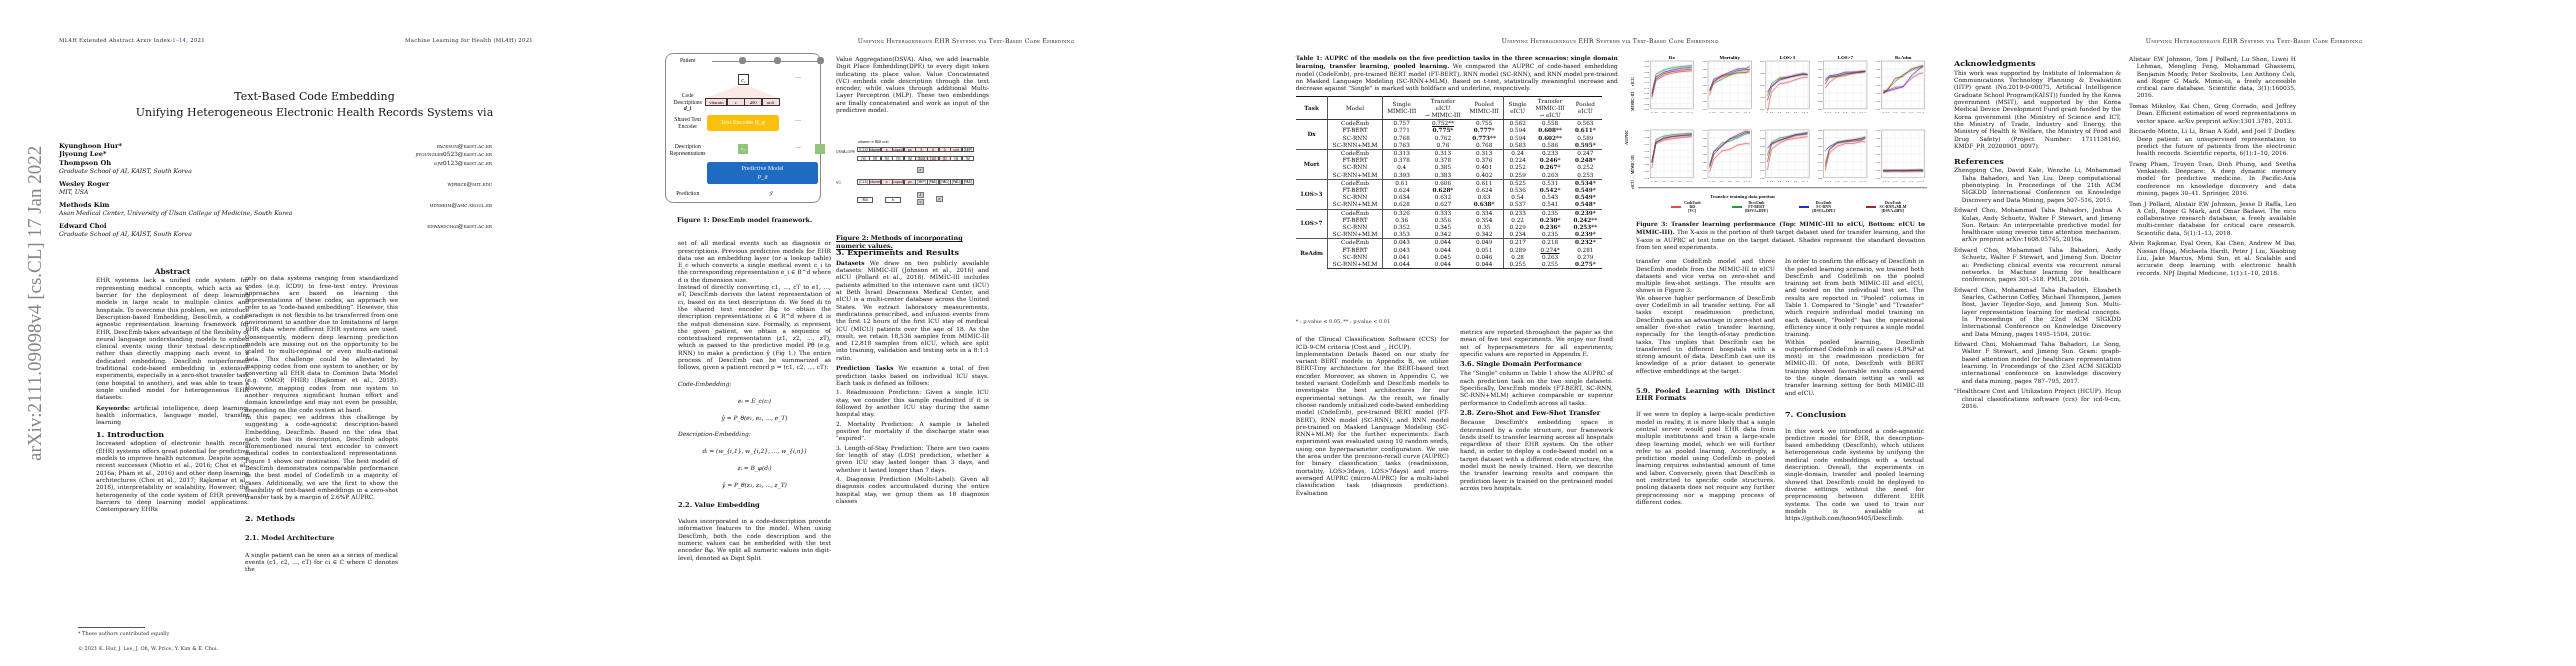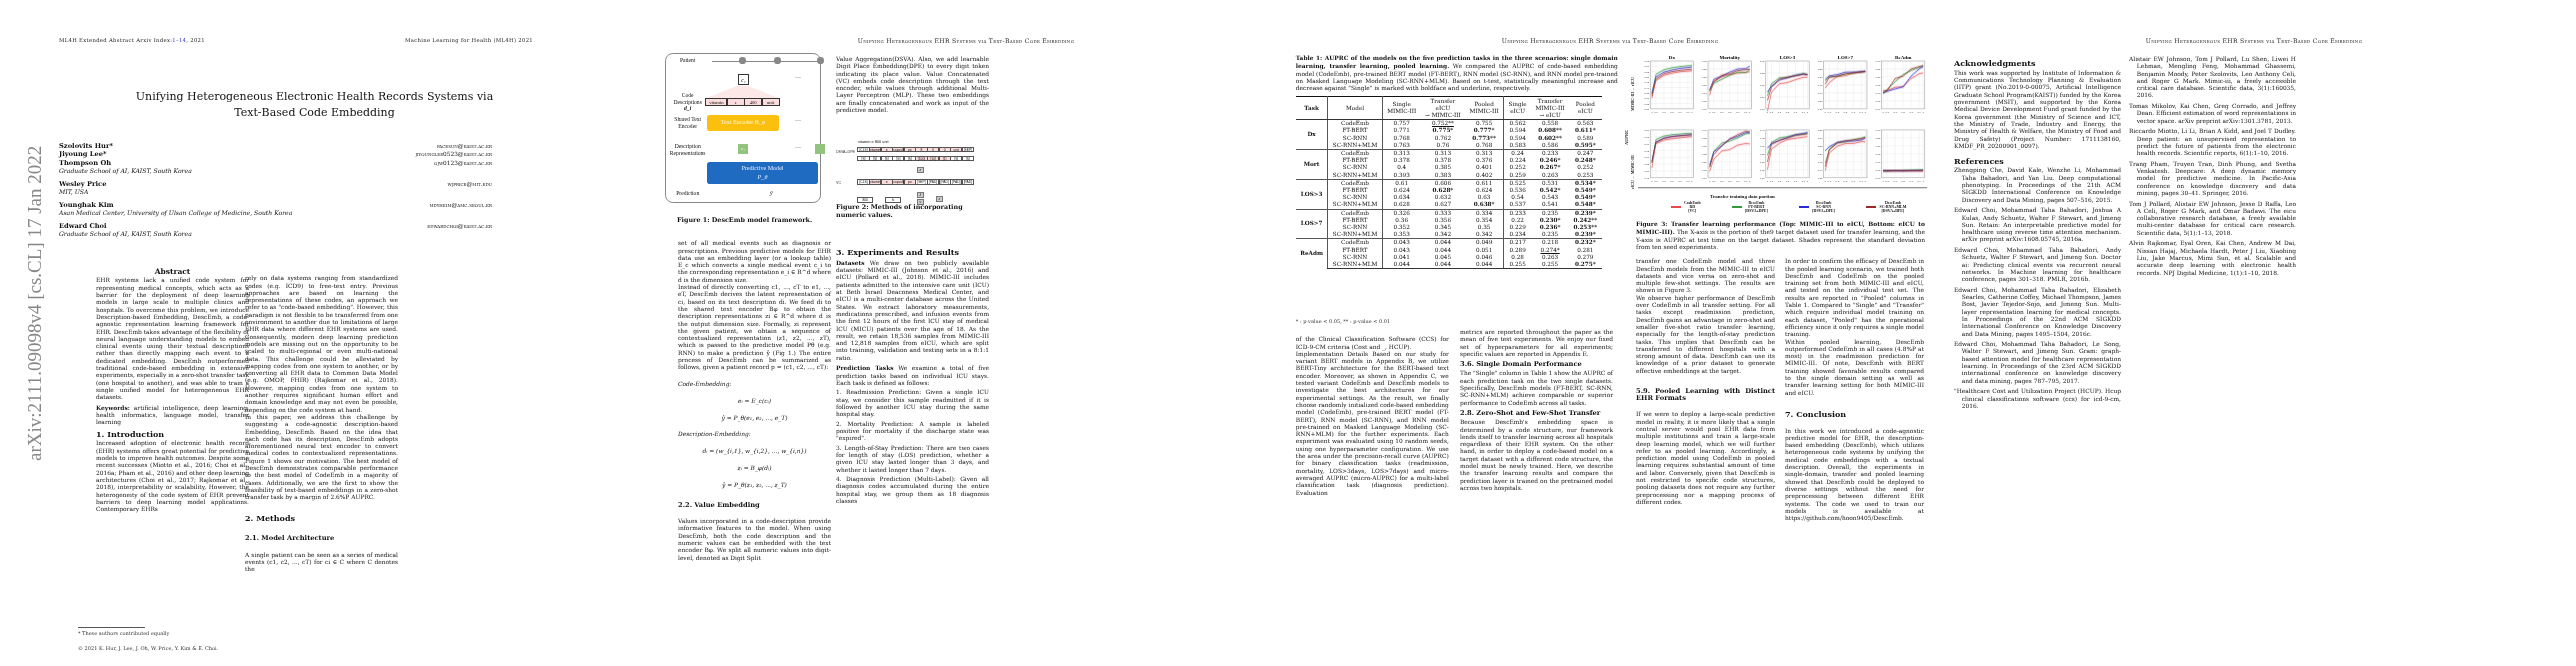--- a/index.html
+++ b/index.html
@@ -76,32 +76,32 @@
   <div class="runhead left">
     <span>ML4H Extended Abstract Arxiv Index:</span><span class="link">1–14</span><span>, 2021</span>
   </div>
   <div class="runhead right">Machine Learning for Health (ML4H) 2021</div>
 
   <div class="arxiv-side">
       <span>arXiv:2111.09098v4  [cs.CL]  17 Jan 2022</span>
     </div>
 
   <div class="title">
+    <div>Text-Based Code Embedding</div>
     <div>Unifying Heterogeneous Electronic Health Records Systems via</div>
-    <div>Text-Based Code Embedding</div>
   </div>
 
   <div class="authors">
-    <div style="position:relative;height:8.3px"><span class="name">Szolovits Hur*</span><span class="email">pacesun@kaist.ac.kr</span></div>
+    <div style="position:relative;height:8.3px"><span class="name">Kyunghoon Hur*</span><span class="email">pacesun@kaist.ac.kr</span></div>
     <div style="position:relative;height:8.3px"><span class="name">Jiyoung Lee*</span><span class="email">jiyounglee0523@kaist.ac.kr</span></div>
     <div style="position:relative;height:8.3px"><span class="name">Thompson Oh</span><span class="email">ojw0123@kaist.ac.kr</span></div>
     <div class="aff">Graduate School of AI, KAIST, South Korea</div>
-    <div style="position:relative;height:8.3px"><span class="name">Wesley Price</span><span class="email">wjprice@mit.edu</span></div>
+    <div style="position:relative;height:8.3px"><span class="name">Wesley Roger</span><span class="email">wjprice@mit.edu</span></div>
     <div class="aff">MIT, USA</div>
-    <div style="position:relative;height:8.3px"><span class="name">Younghak Kim</span><span class="email">mdyhkim@amc.seoul.kr</span></div>
+    <div style="position:relative;height:8.3px"><span class="name">Methods Kim</span><span class="email">mdyhkim@amc.seoul.kr</span></div>
     <div class="aff">Asan Medical Center, University of Ulsan College of Medicine, South Korea</div>
     <div style="position:relative;height:8.3px"><span class="name">Edward Choi</span><span class="email">edwardchoi@kaist.ac.kr</span></div>
     <div class="aff">Graduate School of AI, KAIST, South Korea</div>
   </div>
 
   <div class="col" style="left:96px; top:268px; width:153px;">
     <div class="abstract-title">Abstract</div>
     <p>EHR systems lack a unified code system for representing medical concepts, which acts as a barrier for the deployment of deep learning models in large scale to multiple clinics and hospitals. To overcome this problem, we introduce Description-based Embedding, DescEmb, a code-agnostic representation learning framework for EHR. DescEmb takes advantage of the flexibility of neural language understanding models to embed clinical events using their textual descriptions rather than directly mapping each event to a dedicated embedding. DescEmb outperformed traditional code-based embedding in extensive experiments, especially in a zero-shot transfer task (one hospital to another), and was able to train a single unified model for heterogeneous EHR datasets.</p>
     <p><b>Keywords:</b> <span>artificial intelligence, deep learning, health informatics, language model, transfer learning</span></p>
     <div class="h1">1. Introduction</div>
@@ -215,21 +215,21 @@
         <span class="cell">[PAD]</span>
         <span class="cell">[PAD]</span>
         <span class="cell">[PAD]</span>
       </div>
     <div class="cell" style="position:absolute;left:22px;top:58px;width:15.6px">800</div>
     <div class="cell" style="position:absolute;left:50px;top:58px;width:15.6px">fc</div>
     <div class="gz" style="left:81px;top:53px">ẑ</div>
     <div class="gz" style="left:81px;top:60px">v</div>
     <div class="gz" style="left:100px;top:57px">z</div>
   </div>
-  <div class="figcap" style="left:192px; top:204px; width:153px;">Figure 2: Methods of incorporating numeric values.</div>
+  <div class="figcap" style="left:192px; top:235px; width:153px;text-decoration:underline;">Figure 2: Methods of incorporating numeric values.</div>
 
   <div class="col" style="left:192px; top:245px; width:153px;">
     <div class="h1">3. Experiments and Results</div>
     <p><b>Datasets</b> <span>We draw on two publicly available datasets: MIMIC-III (Johnson et al., 2016) and eICU (Pollard et al., 2018). MIMIC-III includes patients admitted to the intensive care unit (ICU) at Beth Israel Deaconess Medical Center, and eICU is a multi-center database across the United States. We extract laboratory measurements, medications prescribed, and infusion events from the first 12 hours of the first ICU stay of medical ICU (MICU) patients over the age of 18. As the result, we retain 18,536 samples from MIMIC-III and 12,818 samples from eICU, which are split into training, validation and testing sets in a 8:1:1 ratio.</span></p>
     <p><b>Prediction Tasks</b> <span>We examine a total of five prediction tasks based on individual ICU stays. Each task is defined as follows:</span></p>
     <p>1. Readmission Prediction: Given a single ICU stay, we consider this sample readmitted if it is followed by another ICU stay during the same hospital stay.</p>
     <p>2. Mortality Prediction: A sample is labeled positive for mortality if the discharge state was "expired".</p>
     <p>3. Length-of-Stay Prediction: There are two cases for length of stay (LOS) prediction, whether a given ICU stay lasted longer than 3 days, and whether it lasted longer than 7 days.</p>
     <p>4. Diagnosis Prediction (Multi-Label): Given all diagnosis codes accumulated during the entire hospital stay, we group them as 18 diagnosis classes</p>
   </div>

